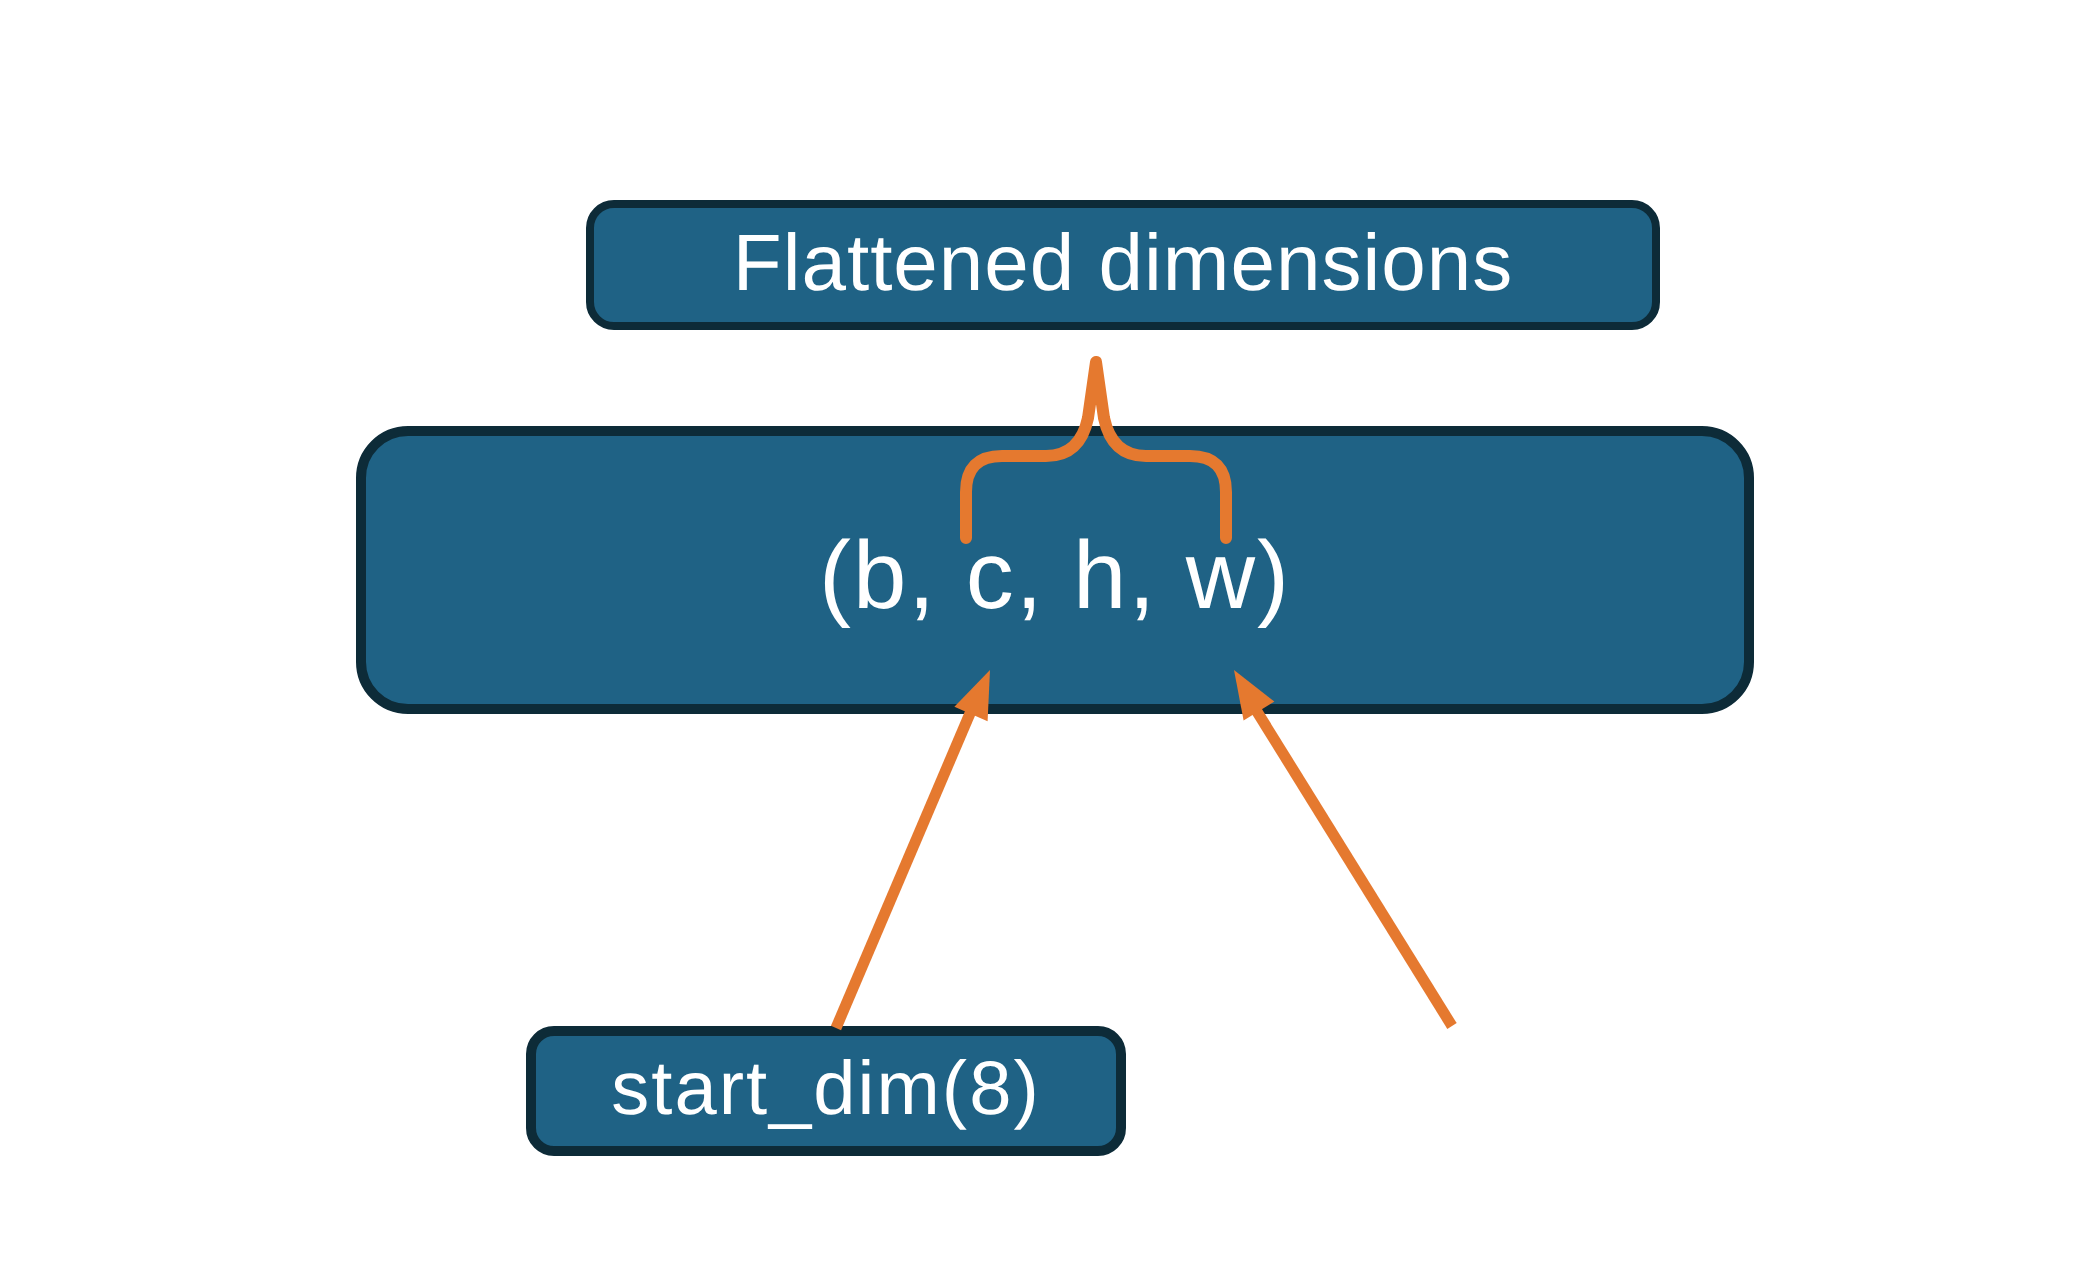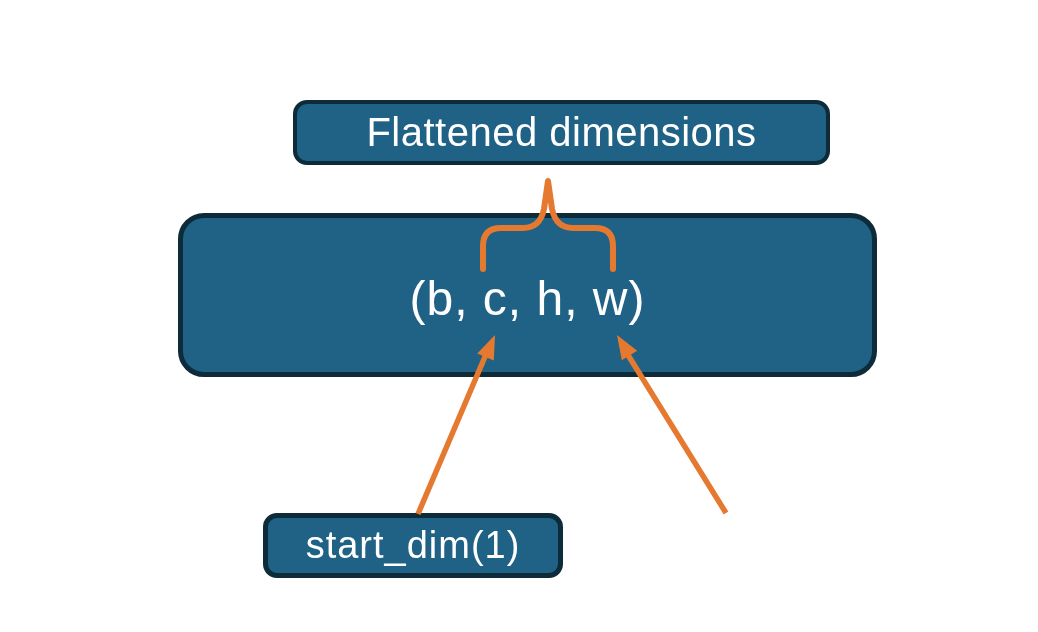--- a/index.html
+++ b/index.html
@@ -29,21 +29,21 @@
     justify-content: center;
     white-space: nowrap;
   }
   .node-title {
     left: 293px; top: 100px; width: 537px; height: 65px;
     border-radius: 14px;
     font-size: 40px;
     letter-spacing: 0.5px;
   }
   .node-tensor {
-    left: 178px; top: 213px; width: 699px; height: 164px;
+    left: 178px; top: 213px; width: 699px; height: 144px;
     border-radius: 26px;
     border-width: 5px;
     font-size: 48px;
     letter-spacing: 1px;
   }
   .node-tensor .label { padding-top: 6px; }
   .node-start {
     left: 263px; top: 513px; width: 300px; height: 65px;
     border-radius: 14px;
     border-width: 5px;
@@ -85,21 +85,21 @@
 
   <div class="node node-title">
     <span class="label">Flattened dimensions</span>
   </div>
 
   <div class="node node-tensor">
     <span class="label">(b, c, h, w)</span>
   </div>
 
   <div class="node node-start">
-    <span class="label">start_dim(1)</span>
+    <span class="label">start_dim(8)</span>
   </div>
 
 
   <svg class="overlay" viewBox="0 0 1038 632" xmlns="http://www.w3.org/2000/svg">
 
     <path class="connector-stroke" d="M 483 269
              L 483 246
              Q 483 228 501 228
              L 523 228
              Q 540 228 544 209

